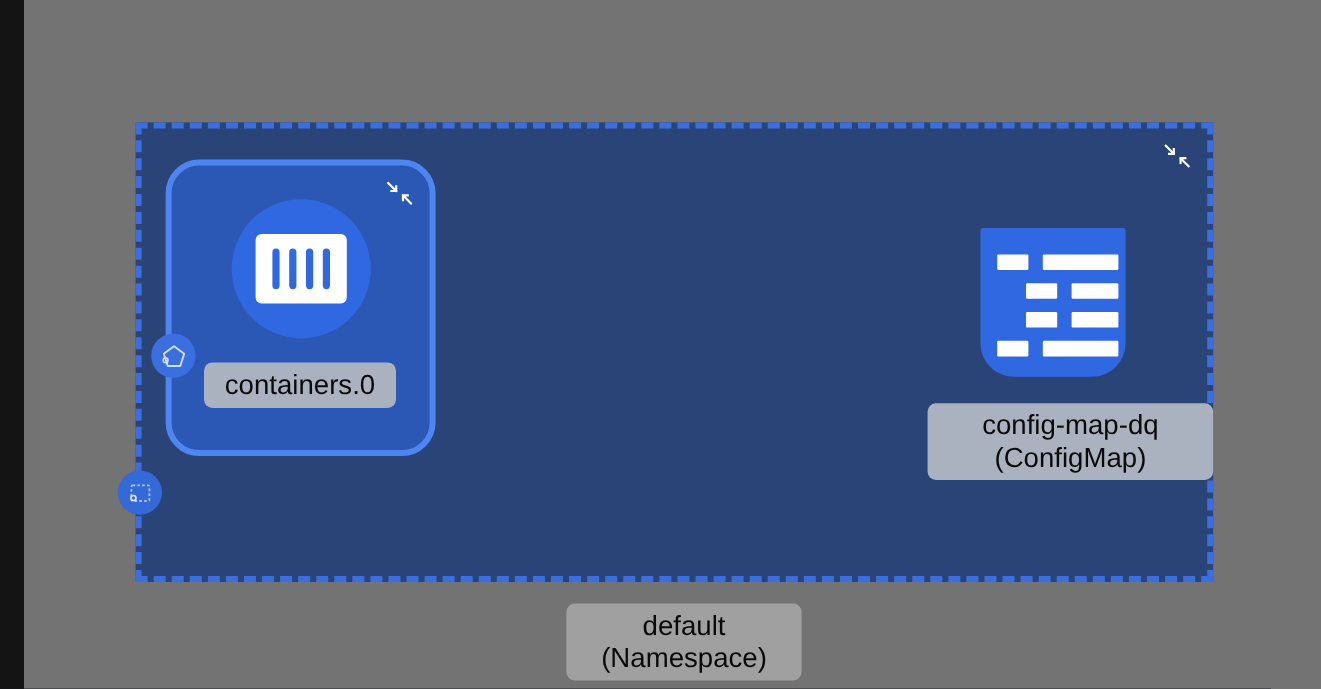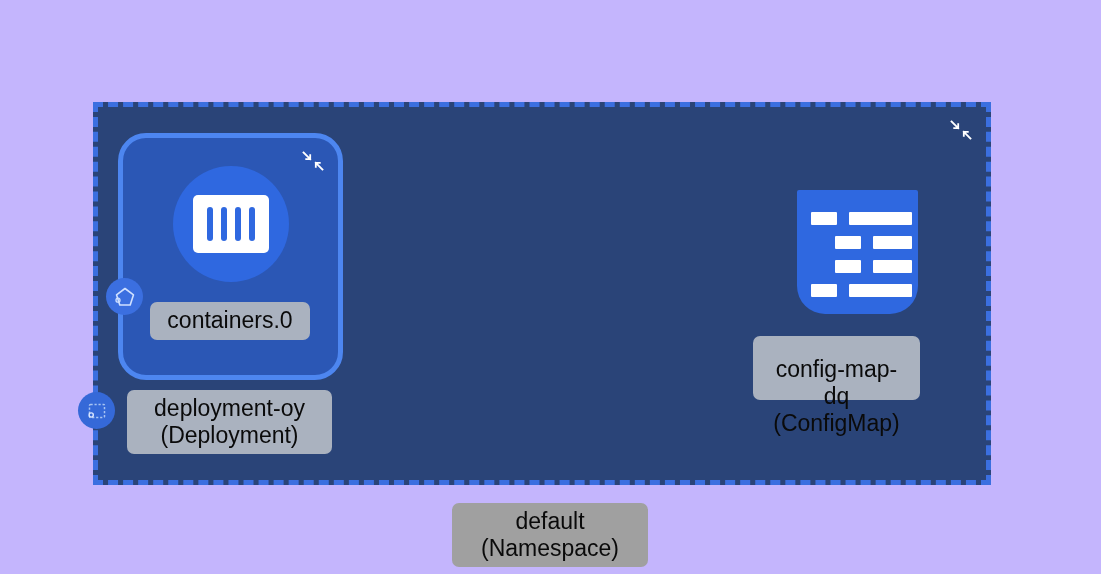--- a/index.html
+++ b/index.html
@@ -11,21 +11,22 @@
     width: 1101px;
     height: 574px;
     position: relative;
     overflow: hidden;
     font-family: "Liberation Sans", sans-serif;
   }
 
   #canvas {
     position: absolute;
     inset: 0;
-    background: #c4b5fd;
+    background: #737373;
+    margin-left: 20px;
   }
 
   
   #namespace-container {
     position: absolute;
     left: 93px;
     top: 102px;
     width: 898px;
     height: 383px;
     background: #2a4478;
@@ -133,23 +134,23 @@
   #deployment-label {
     left: 127px;
     top: 390px;
     width: 205px;
     height: 64px;
     padding-top: 5px;
   }
   #configmap-label {
     left: 753px;
     top: 336px;
-    width: 167px;
+    width: 238px;
     height: 64px;
-    padding-top: 20px;
+    padding-top: 5px;
   }
   #namespace-label {
     left: 452px;
     top: 503px;
     width: 196px;
     height: 64px;
     padding-top: 5px;
     background: #a0a0a0;
   }
 
@@ -247,22 +248,20 @@
 
   <div class="node-label" id="containers-label">containers.0</div>
 
   <div class="badge-circle" id="deployment-badge">
     <svg viewBox="0 0 24 24" width="24" height="24" xmlns="http://www.w3.org/2000/svg">
       <rect x="4.5" y="5.5" width="15" height="13" rx="1" fill="none" stroke="#a8c4f2" stroke-width="1.5" stroke-dasharray="2.2 1.8"></rect>
       <circle cx="6.2" cy="16.0" r="2.1" fill="none" stroke="#dce8ff" stroke-width="1.4"></circle>
     </svg>
   </div>
 
-  <div class="node-label" id="deployment-label">deployment-oy
-(Deployment)</div>
 
   <div id="configmap-icon">
     <div class="row" style="left:14px; top:22px;">
       <span class="sq" style="width:26px;"></span>
       <span class="sq" style="width:63px; margin-left:12px;"></span>
     </div>
     <div class="row" style="left:38px; top:46px;">
       <span class="sq" style="width:26px;"></span>
       <span class="sq" style="width:39px; margin-left:12px;"></span>
     </div>

